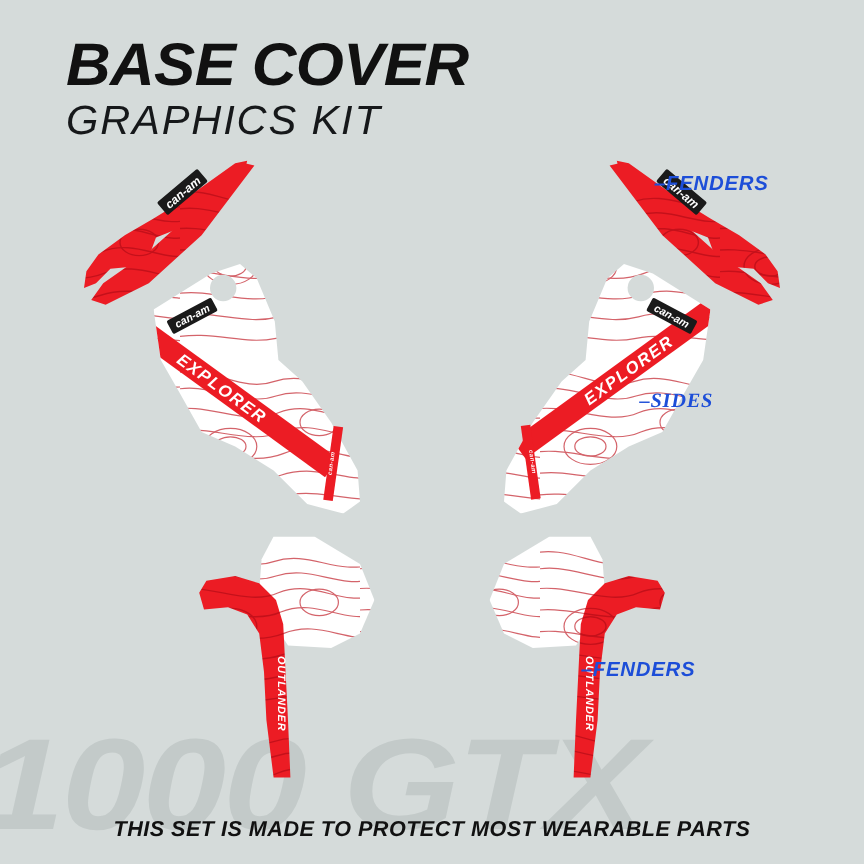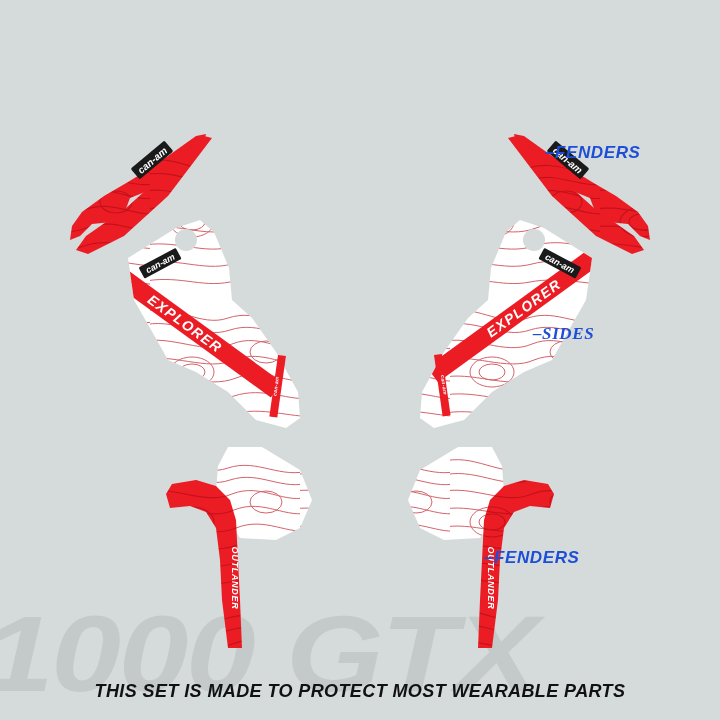--- a/index.html
+++ b/index.html
@@ -262,20 +262,24 @@
       <text class="badge-text" x="232" y="578" font-size="9" fill="#ffffff" letter-spacing="0.7" text-anchor="middle" transform="rotate(90,232,578)">OUTLANDER</text>
     </g>
 
     <g>
       <path d="M554,494 L548,484 L524,480 L504,486 L490,500 L484,520 L482,560 L480,600
                L478,648 L492,648 L498,600 L500,560 L504,528 L514,512 L530,506 L550,508 Z" fill="url(#topoOnRed)"></path>
       <text class="badge-text" x="488" y="578" font-size="9" fill="#ffffff" letter-spacing="0.7" text-anchor="middle" transform="rotate(90,488,578)">OUTLANDER</text>
     </g>
   </svg>
 
+  <div id="header">
+    <div id="title-main">BASE COVER</div>
+    <div id="title-sub">GRAPHICS KIT</div>
+  </div>
 
   <div class="callout" id="callout-fenders-top">–FENDERS</div>
   <div class="callout" id="callout-sides">–SIDES</div>
   <div class="callout" id="callout-fenders-bot">–FENDERS</div>
 
   <div id="footer-tagline">THIS SET IS MADE TO PROTECT MOST WEARABLE PARTS</div>
 
 </div>
 
 </body></html>

